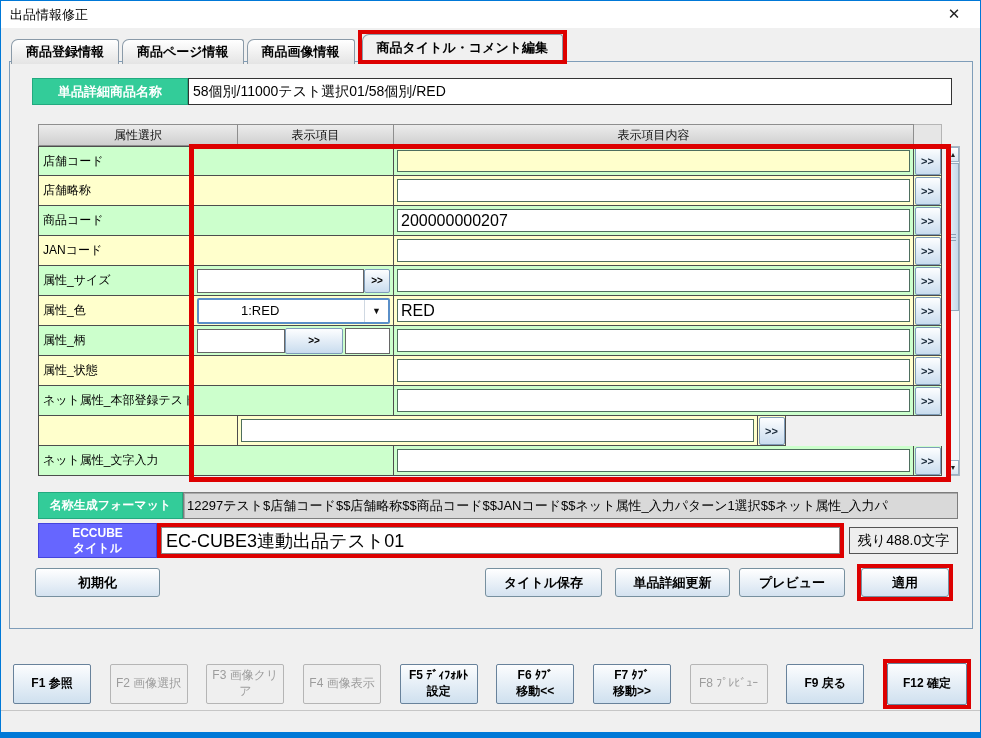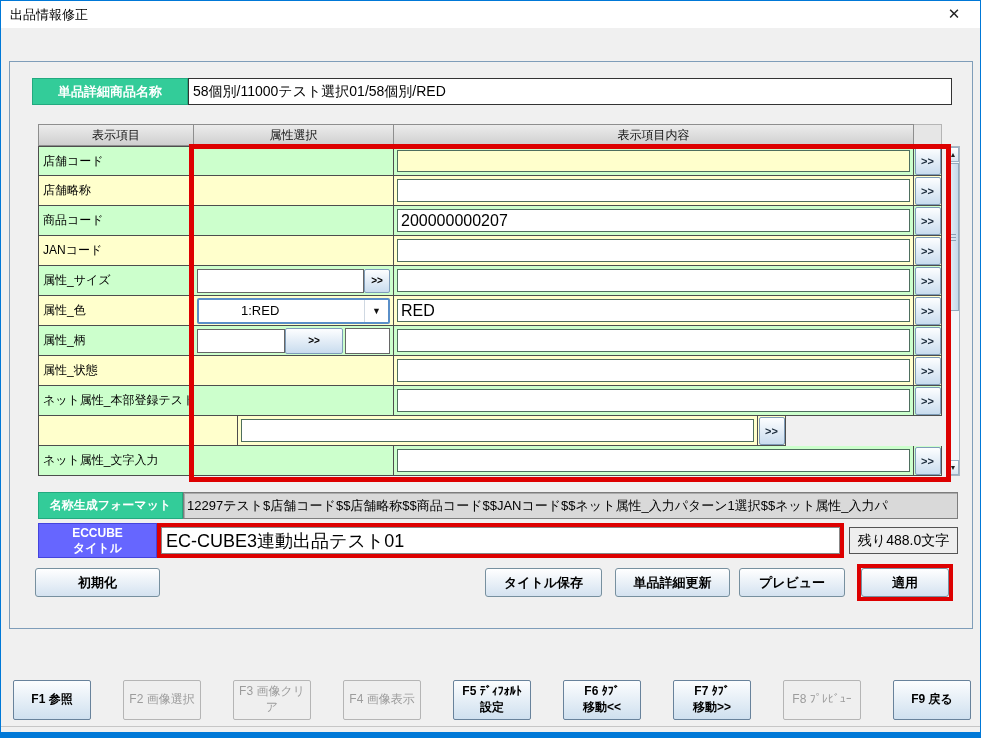--- a/index.html
+++ b/index.html
@@ -174,21 +174,21 @@
   #action-group { position:absolute; top:506px; left:475px; right:14px; height:29px; display:flex; align-items:center; }
   #action-group .btn { height:29px; }
   #save-title-btn { width:117px; }
   #update-detail-btn { width:115px; margin-left:13px; }
   #preview-btn { width:106px; margin-left:9px; }
   #apply-wrap { margin-left:12px; width:96px; height:37px; display:flex; }
   #apply-btn { flex:1; height:100%; }
 
   
   #fkey-bar {
-    position:absolute; left:0; top:672px; width:981px; height:54px;
+    position:absolute; left:0; top:656px; width:981px; height:54px;
     display:flex; align-items:center; justify-content:space-between;
     padding:0 11px 0 12px; border-bottom:1px solid #c6c6c6;
   }
   .fkey {
     width:78px; height:40px; font-size:12px; font-weight:bold; color:#000;
     background:linear-gradient(#fcfdfe,#cfe0ef); border:1px solid #68829b;
     border-radius:2px; cursor:pointer; font-family:inherit;
     white-space:pre-line; line-height:1.3; text-align:center;
   }
   .fkey.disabled {
@@ -203,32 +203,40 @@
 </head>
 <body>
 
 <div id="window">
 
   <div id="titlebar">
     <span class="title">出品情報修正</span>
     <span id="close-btn">✕</span>
   </div>
 
+  <div id="tab-bar">
+      <div class="tab">商品登録情報</div>
+      <div class="tab">商品ページ情報</div>
+      <div class="tab">商品画像情報</div>
+      <div class="tab-wrap red-outline">
+        <div class="tab active">商品タイトル・コメント編集</div>
+      </div>
+    </div>
 
   <div id="panel">
 
     <div id="product-row">
       <div class="green-label">単品詳細商品名称</div>
       <input id="product-name-input" value="58個別/11000テスト選択01/58個別/RED" style="">
     </div>
 
     <div id="table-area">
       <div id="table-header">
+        <div class="hcell hc-attr">属性選択</div>
         <div class="hcell hc-label">表示項目</div>
-        <div class="hcell hc-attr">属性選択</div>
         <div class="hcell hc-content">表示項目内容</div>
         <div class="hcell hc-blank"></div>
       </div>
       <div id="table-body">
           <div class="trow">
             <div class="cell label-cell tone-green">店舗コード</div>
             <div class="cell attr-cell tone-green"></div>
             <div class="cell content-cell tone-green">
               <input class="content-input focused" style="">
             </div>
@@ -391,16 +399,19 @@
       <button class="fkey disabled" disabled="">F3 画像クリア</button>
       <button class="fkey disabled" disabled="">F4 画像表示</button>
       <button class="fkey">F5 ﾃﾞｨﾌｫﾙﾄ
 設定</button>
       <button class="fkey">F6 ﾀﾌﾞ
 移動&lt;&lt;</button>
       <button class="fkey">F7 ﾀﾌﾞ
 移動&gt;&gt;</button>
       <button class="fkey disabled" disabled="">F8 ﾌﾟﾚﾋﾞｭｰ</button>
       <button class="fkey">F9 戻る</button>
+      <div class="fkey-wrap red-outline">
+        <button class="fkey">F12 確定</button>
+      </div>
     </div>
 
   <div id="bottom-strip"></div>
 </div>
 
 </body></html>

